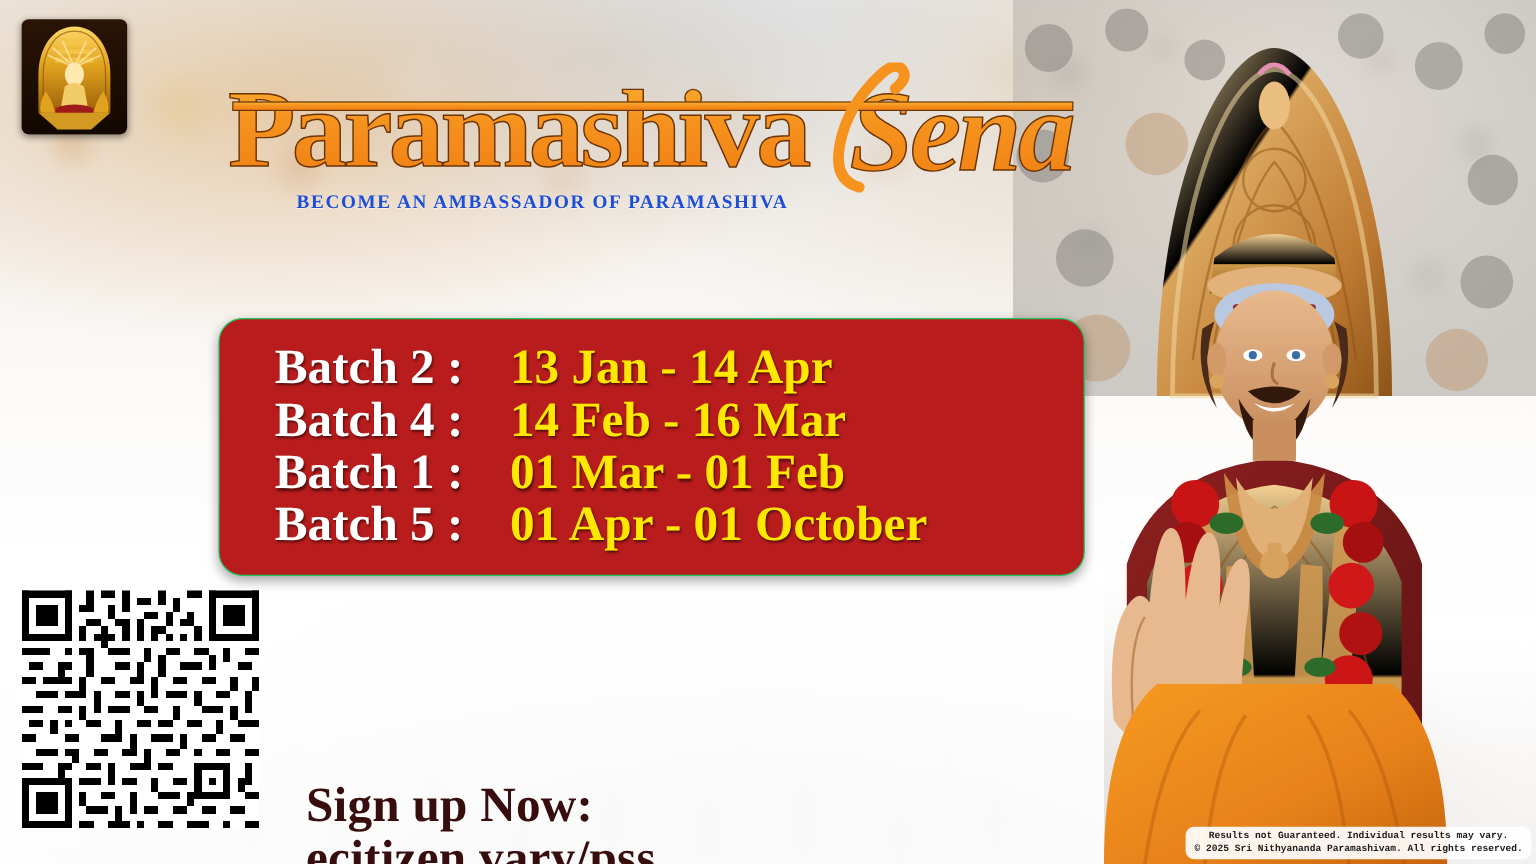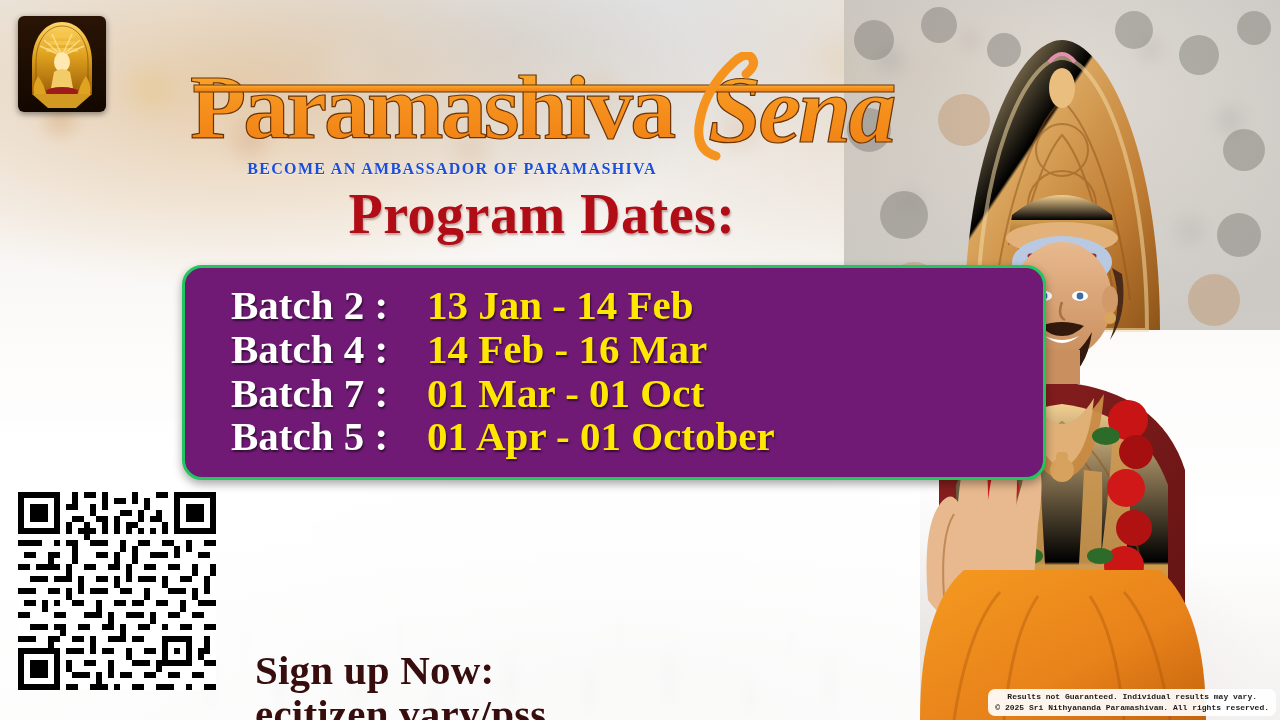--- a/index.html
+++ b/index.html
@@ -74,22 +74,22 @@
     font-weight:700;font-size:16px;letter-spacing:1.35px;color:#1d4ed8;
     text-shadow:0 1px 0 rgba(255,255,255,.55);white-space:nowrap;}
 
   
   .dates-title{position:absolute;left:180px;top:186px;width:724px;text-align:center;
     font-family:"Liberation Serif",serif;font-weight:700;font-size:56px;
     color:#b00d17;letter-spacing:.5px;line-height:1;
     text-shadow:1px 2px 2px rgba(90,20,20,.35);}
 
   
-  .dates-box{position:absolute;left:182px;top:265px;width:864px;height:215px;
-    background:#701a75;border:3px solid #22c55e;border-radius:20px;
+  .dates-box{position:absolute;left:182px;top:265px;width:722px;height:215px;
+    background:#b91c1c;border:1px solid #22c55e;border-radius:20px;
     box-shadow:0 4px 10px rgba(0,0,0,.35);
     display:flex;flex-direction:column;justify-content:center;
     padding:4px 0 6px 0;box-sizing:border-box;}
   .date-row{display:flex;align-items:baseline;
     font-family:"Liberation Serif",serif;font-weight:700;font-size:41px;
     line-height:1.07;padding-left:46px;white-space:nowrap;}
   .batch-label{color:#ffffff;text-shadow:1px 2px 2px rgba(0,0,0,.55);
     width:196px;display:inline-block;}
   .batch-range{color:#ffe800;text-shadow:1px 2px 2px rgba(0,0,0,.55);}
 
@@ -335,34 +335,33 @@
       </defs>
       <text x="2" y="86" font-family="'Liberation Serif',serif" font-size="92" font-weight="700" fill="url(#wm)" stroke="#6b3405" stroke-width="1.2" letter-spacing="-3">Paramashiva</text>
       <text x="520" y="90" font-family="'Liberation Serif',serif" font-size="96" font-weight="700" font-style="italic" fill="url(#wm)" stroke="#6b3405" stroke-width="1.2" letter-spacing="-3">Sena</text>
       <rect x="6" y="33" width="700" height="7" fill="url(#wm)" stroke="#6b3405" stroke-width="1"></rect>
       <path d="M528 104 q-22 -6 -16 -36 q6 -32 34 -58 q12 -11 18 -4 q5 7 -6 16" fill="none" stroke="#f6921e" stroke-width="9" stroke-linecap="round"></path>
     </svg>
   </div>
 
   <div class="tagline">BECOME AN AMBASSADOR OF PARAMASHIVA</div>
 
-  <div class="dates-title">Program Dates:</div>
 
   <div class="dates-box">
     <div class="date-row">
       <span class="batch-label">Batch 2 :</span>
-      <span class="batch-range">13 Jan  - 14 Feb</span>
+      <span class="batch-range">13 Jan  - 14 Apr</span>
     </div>
     <div class="date-row">
       <span class="batch-label">Batch 4 :</span>
       <span class="batch-range">14 Feb  - 16 Mar</span>
     </div>
     <div class="date-row">
-      <span class="batch-label">Batch 7 :</span>
-      <span class="batch-range">01 Mar - 01 Oct</span>
+      <span class="batch-label">Batch 1 :</span>
+      <span class="batch-range">01 Mar - 01 Feb</span>
     </div>
     <div class="date-row">
       <span class="batch-label">Batch 5 :</span>
       <span class="batch-range">01 Apr - 01 October</span>
     </div>
   </div>
 
   <div class="qr">
     <svg viewBox="0 0 33 33" shape-rendering="crispEdges">
       <rect width="33" height="33" fill="#fff"></rect>

